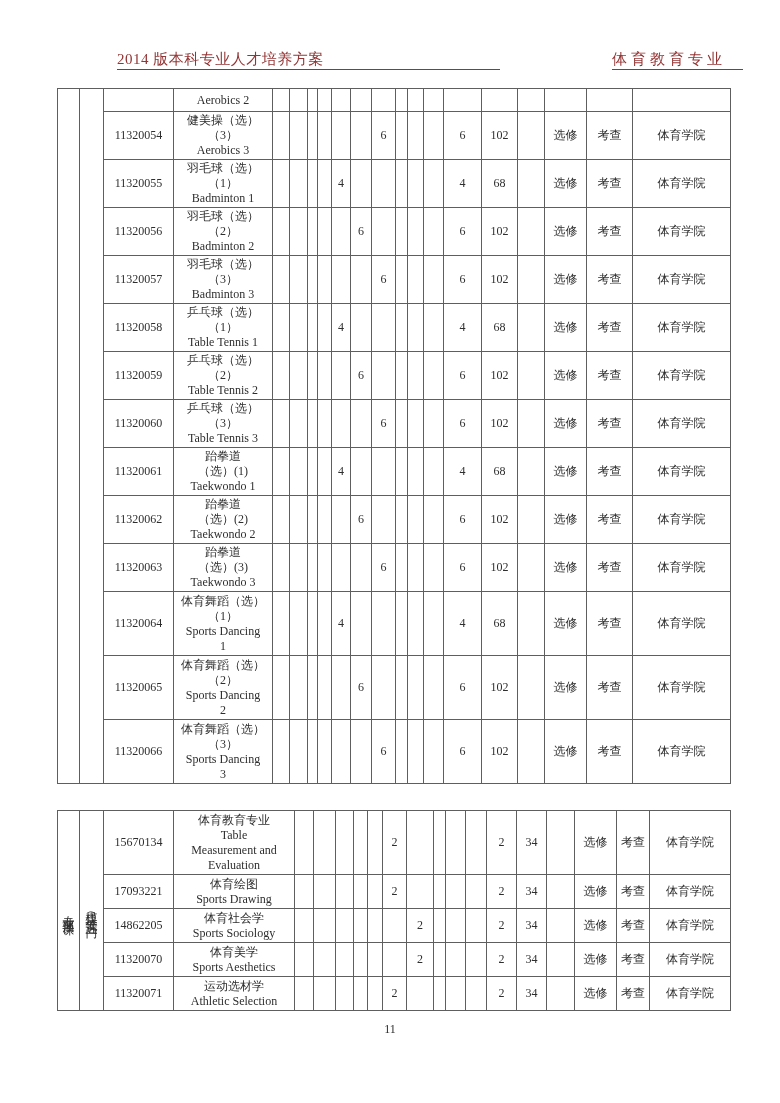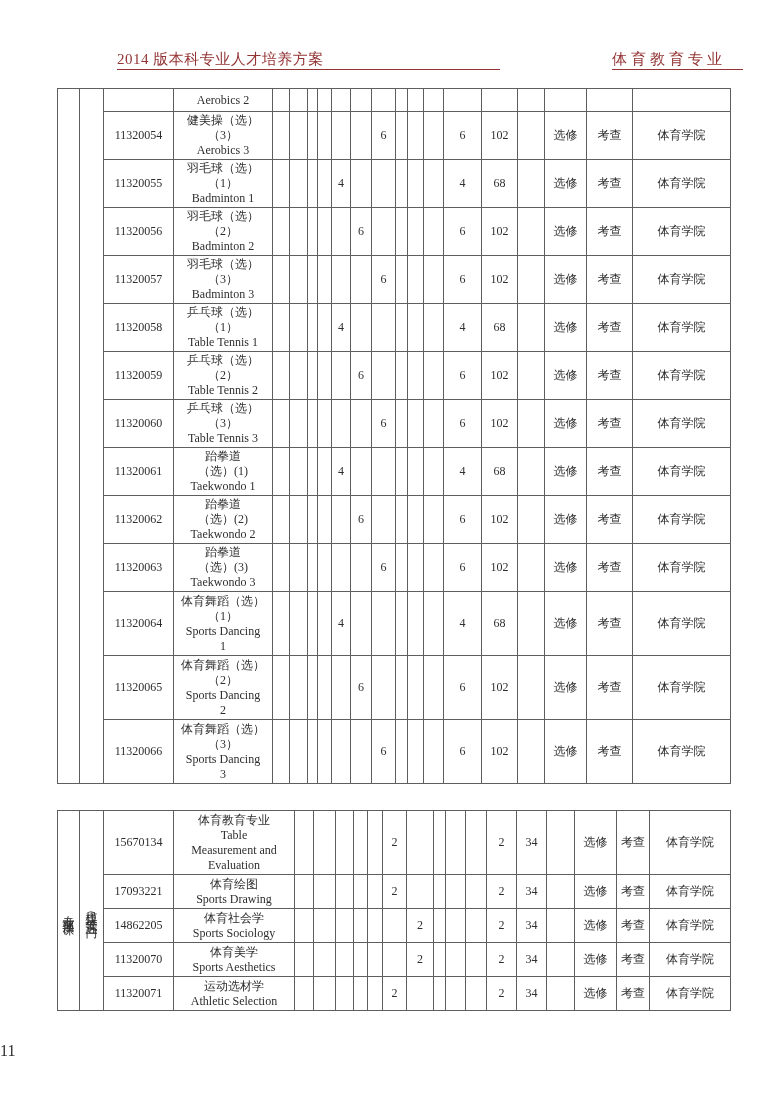--- a/index.html
+++ b/index.html
@@ -34,21 +34,21 @@
   tr.lines-2{height:34px;}
   tr.lines-3{height:48px;}
   tr.lines-4{height:64px;}
   .vert{
     writing-mode:vertical-rl;text-orientation:upright;
     margin:0 auto;letter-spacing:2px;font-size:12px;line-height:14px;
   }
   
   .pageno{
     position:absolute;top:1022px;left:0;width:780px;
-    text-align:left;font-size:16px;color:#2e2e2e;margin-top:20px;
+    text-align:center;font-size:12px;color:#2e2e2e;
   }
 </style>
 </head>
 <body>
 
 <div class="hdr">
   <div class="hdr-left">2014 版本科专业人才培养方案</div>
   <div class="hdr-right">体育教育专业</div>
 </div>
 

